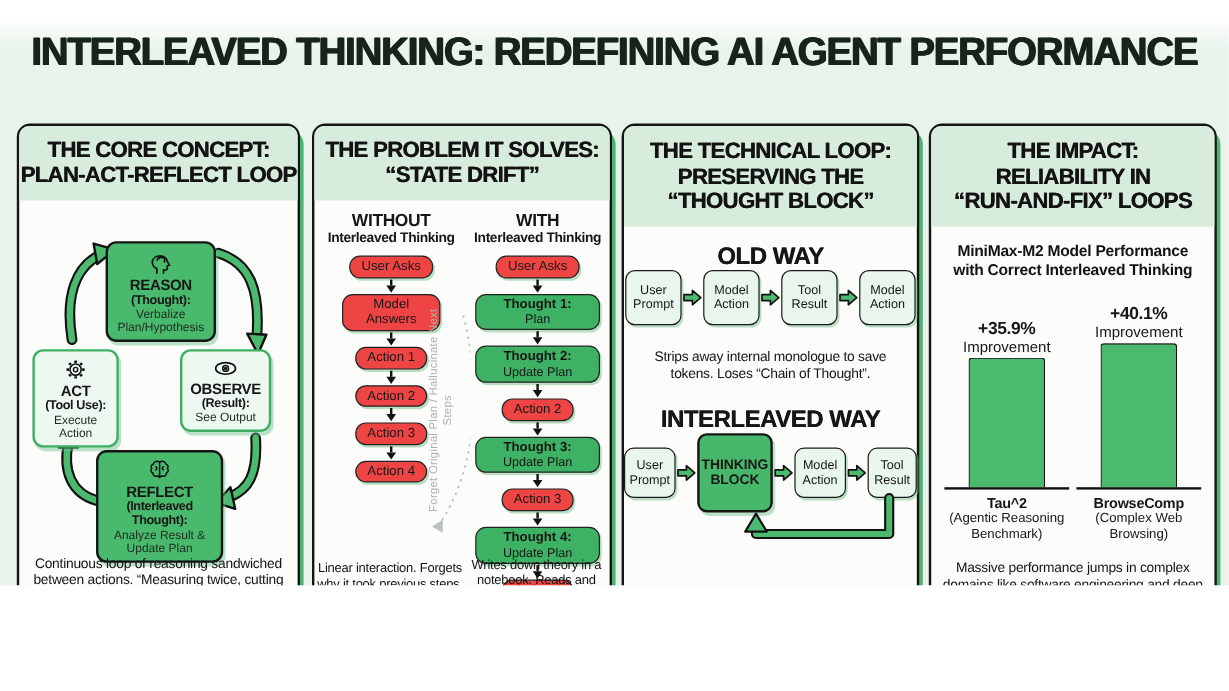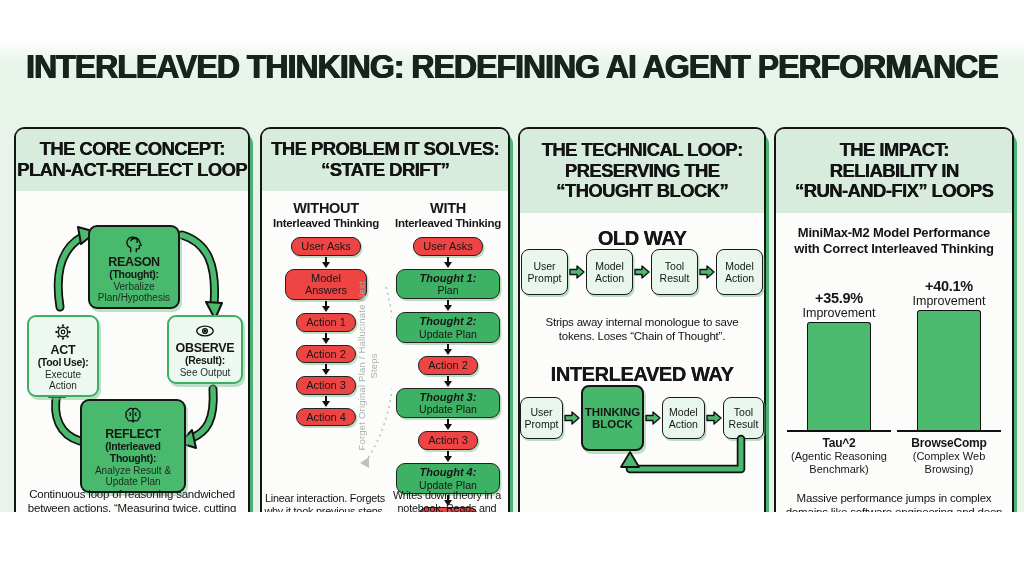--- a/index.html
+++ b/index.html
@@ -1,18 +1,18 @@
 <!DOCTYPE html>
 <html><head>
 <meta charset="utf-8">
 <style>
   html,body{margin:0;padding:0;}
   body{font-family:"Liberation Sans",sans-serif;color:#161616;}
   .stage{position:relative;width:1024px;height:488px;overflow:hidden;
-    background:linear-gradient(#ffffff 0px,#ffffff 14px,#e8f3ea 42px,#e8f3ea 100%);margin-top:24px;}
+    background:linear-gradient(#ffffff 0px,#ffffff 14px,#e8f3ea 42px,#e8f3ea 100%);}
   
   .main-title{position:absolute;top:24px;left:0;width:1024px;text-align:center;
     font-size:33px;font-weight:bold;letter-spacing:-1px;color:#17241b;white-space:nowrap;
     transform:scaleX(.97);transform-origin:center;
     text-shadow:.6px 0 0 #17241b,-.6px 0 0 #17241b;}
   
   .panel{position:absolute;top:103px;height:441px;background:#fcfdfb;
     border:2.5px solid #151515;border-radius:11px;
     box-shadow:3px 6px 0 0 #4db273;box-sizing:border-box;}
   .p1{left:14px;width:236px;}
@@ -37,21 +37,21 @@
   .caption{position:absolute;text-align:center;font-size:11.5px;line-height:1.22;color:#131313;letter-spacing:-.2px;}
   
   .colhead{position:absolute;text-align:center;line-height:1.1;}
   .colhead .l1{font-weight:bold;font-size:14.5px;letter-spacing:-.3px;}
   .colhead .l2{font-weight:bold;font-size:11.5px;letter-spacing:-.3px;}
   .flowcol{position:absolute;display:flex;flex-direction:column;align-items:center;}
   .step{background:#ef4444;border:1.8px solid #222;border-radius:9px;
     padding:2px 9px;font-size:11px;text-align:center;line-height:1.15;
     box-shadow:1.5px 2px 0 rgba(120,190,140,.5);}
   .step.thought{background:#3db264;}
-  .step.thought .t{font-weight:bold;font-style:italic;}
+  .step.thought .t{font-weight:bold;}
   .step .t{display:block;font-size:11px;}
   .step .s{display:block;font-size:10.5px;}
   .step .s:empty{display:none;}
   .varrow{width:2px;height:5px;background:#111;position:relative;margin:1px 0 7px;}
   .varrow::after{content:"";position:absolute;top:5px;left:-3.5px;
     border:4.5px solid transparent;border-top:6px solid #111;border-bottom:none;}
   .drift{position:absolute;width:170px;text-align:center;color:#a9b3ab;
     font-size:9.5px;line-height:1.25;transform:rotate(-90deg);letter-spacing:.2px;}
   
   .rowhead{position:absolute;left:0;right:0;text-align:center;font-weight:bold;
@@ -140,21 +140,21 @@
             <line x1="5.6" y1="18.4" x2="7.3" y2="16.7"></line>
               <line x1="16.7" y1="7.3" x2="18.4" y2="5.6"></line>
           </g>
         </g>
       </svg>
       <div class="n-title">ACT</div>
       <div class="n-sub">(Tool Use):</div>
       <div class="n-body">Execute Action</div>
     </div>
 
-    <div class="node light" style="left:151px;top:186px;width:76px;">
+    <div class="node light" style="left:134px;top:186px;width:76px;">
       <svg width="22" height="18" viewBox="0 0 24 18" style="margin:0 auto 1px;">
         <g fill="none" stroke="#111" stroke-width="1.5">
           <ellipse cx="12" cy="9" rx="9" ry="5.3"></ellipse>
           <circle cx="12" cy="9" r="2.6"></circle>
           <circle cx="12" cy="9" r=".8" fill="#111"></circle>
         </g>
       </svg>
       <div class="n-title">OBSERVE</div>
       <div class="n-sub">(Result):</div>
       <div class="n-body">See Output</div>

